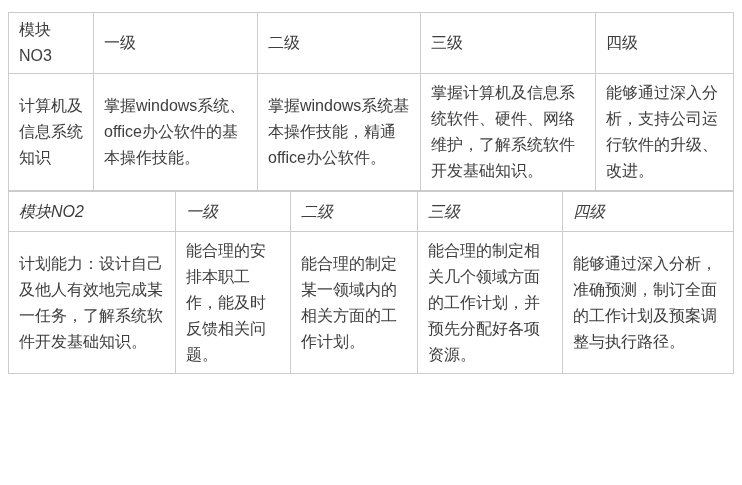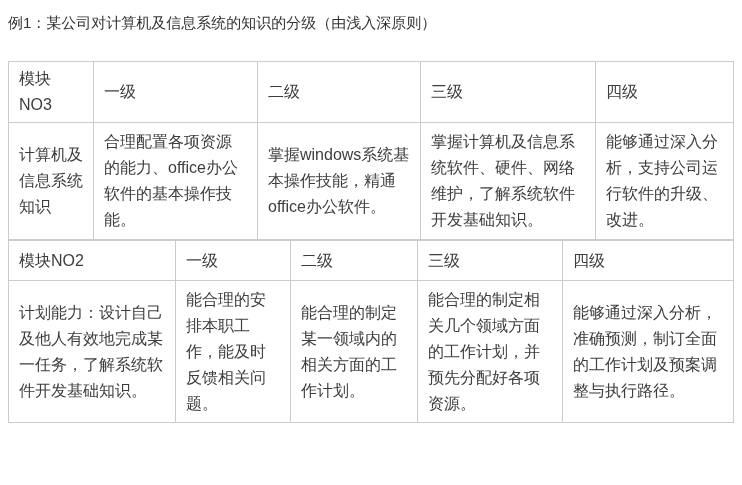--- a/index.html
+++ b/index.html
@@ -40,29 +40,28 @@
     text-align: left;
     vertical-align: middle;
     padding: 4px 10px;
     font-size: 16px;
     line-height: 26px;
     color: #3d3d3d;
     word-break: break-word;
   }
   table.t1 thead tr { height: 57px; margin-left: 43px; }
   table.t1 tbody tr { height: 117px; padding-left: 11px; }
-  table.t2 thead tr { height: 40px; }
+  table.t2 thead tr { height: 40px; font-style: italic; }
   table.t2 tbody tr { height: 142px; }
 </style>
 </head>
 <body>
 
 <div class="page">
 
-  <p class="caption">例1：某公司对计算机及信息系统的知识的分级（由浅入深原则）</p>
 
   <table class="grade-table t1">
     <colgroup>
       <col style="width:85px">
       <col style="width:164px">
       <col style="width:163px">
       <col style="width:175px">
       <col style="width:138px">
     </colgroup>
     <thead>
@@ -70,21 +69,21 @@
         <th>模块NO3</th>
         <th>一级</th>
         <th>二级</th>
         <th>三级</th>
         <th>四级</th>
       </tr>
     </thead>
     <tbody>
       <tr>
         <td>计算机及信息系统知识</td>
-        <td>合理配置各项资源的能力、office办公软件的基本操作技能。</td>
+        <td>掌握windows系统、office办公软件的基本操作技能。</td>
         <td>掌握windows系统基本操作技能，精通office办公软件。</td>
         <td>掌握计算机及信息系统软件、硬件、网络维护，了解系统软件开发基础知识。</td>
         <td>能够通过深入分析，支持公司运行软件的升级、改进。</td>
       </tr>
     </tbody>
   </table>
 
 
   <table class="grade-table t2">
     <colgroup>

